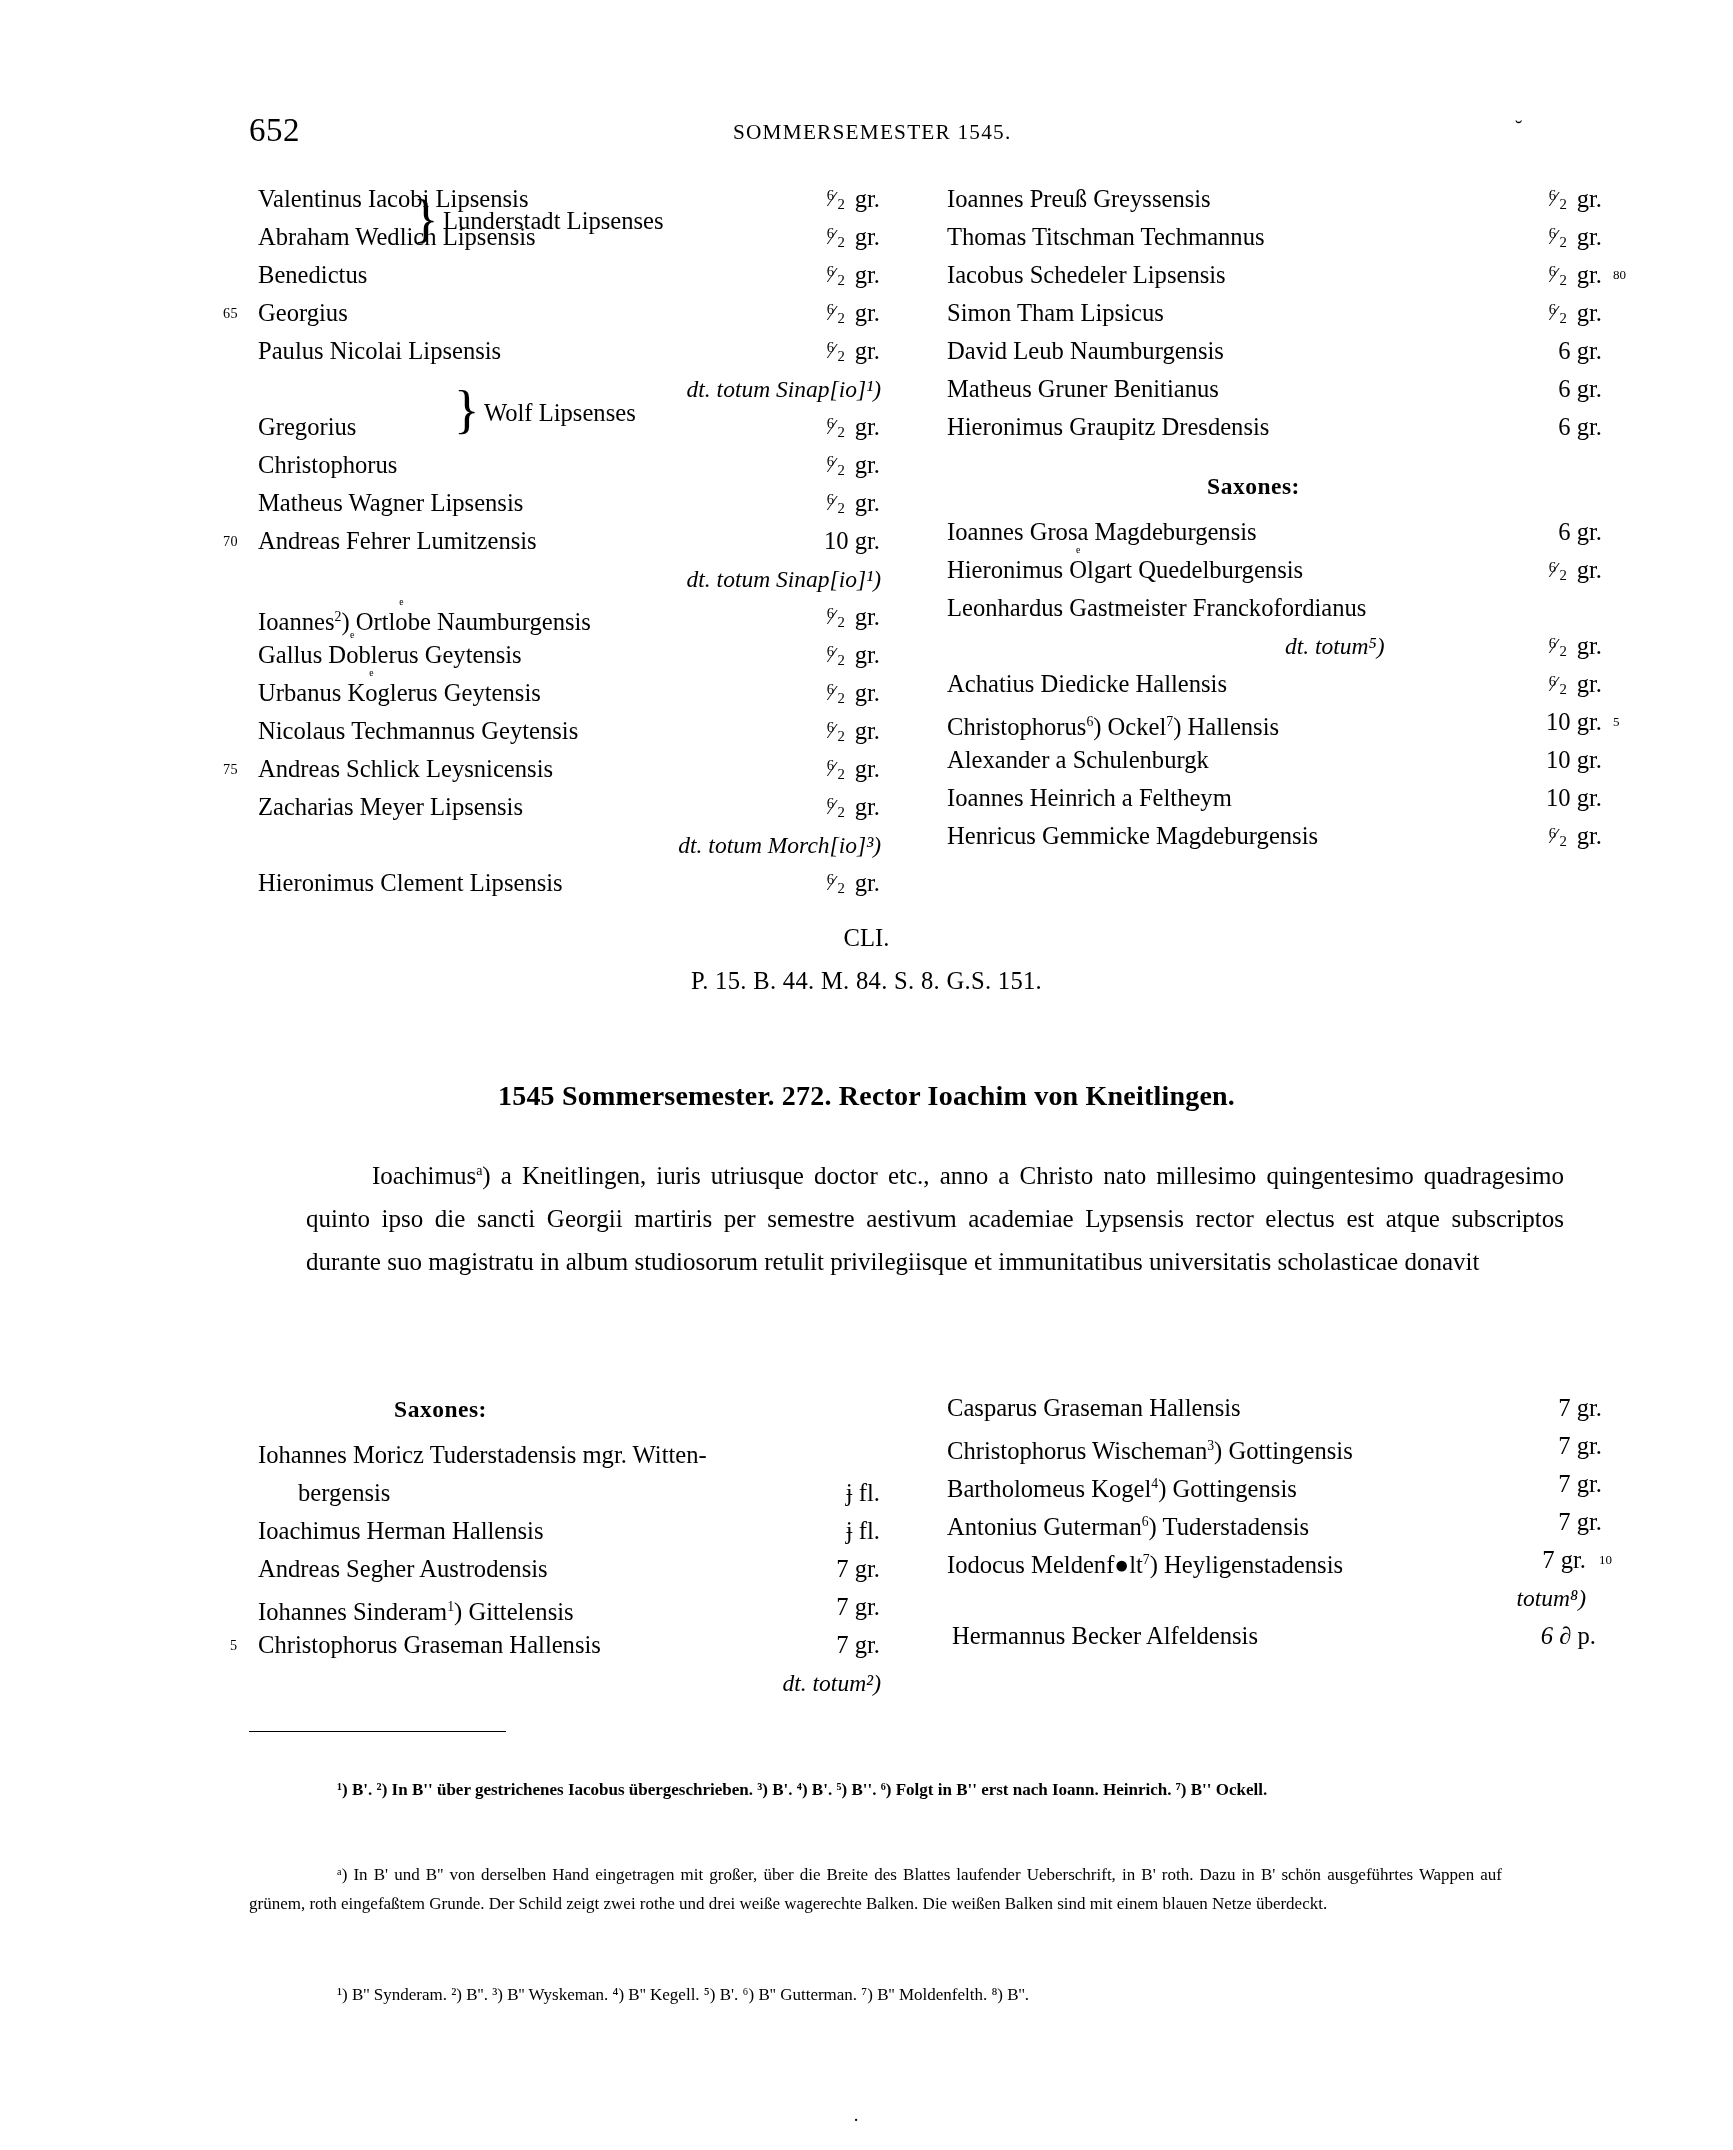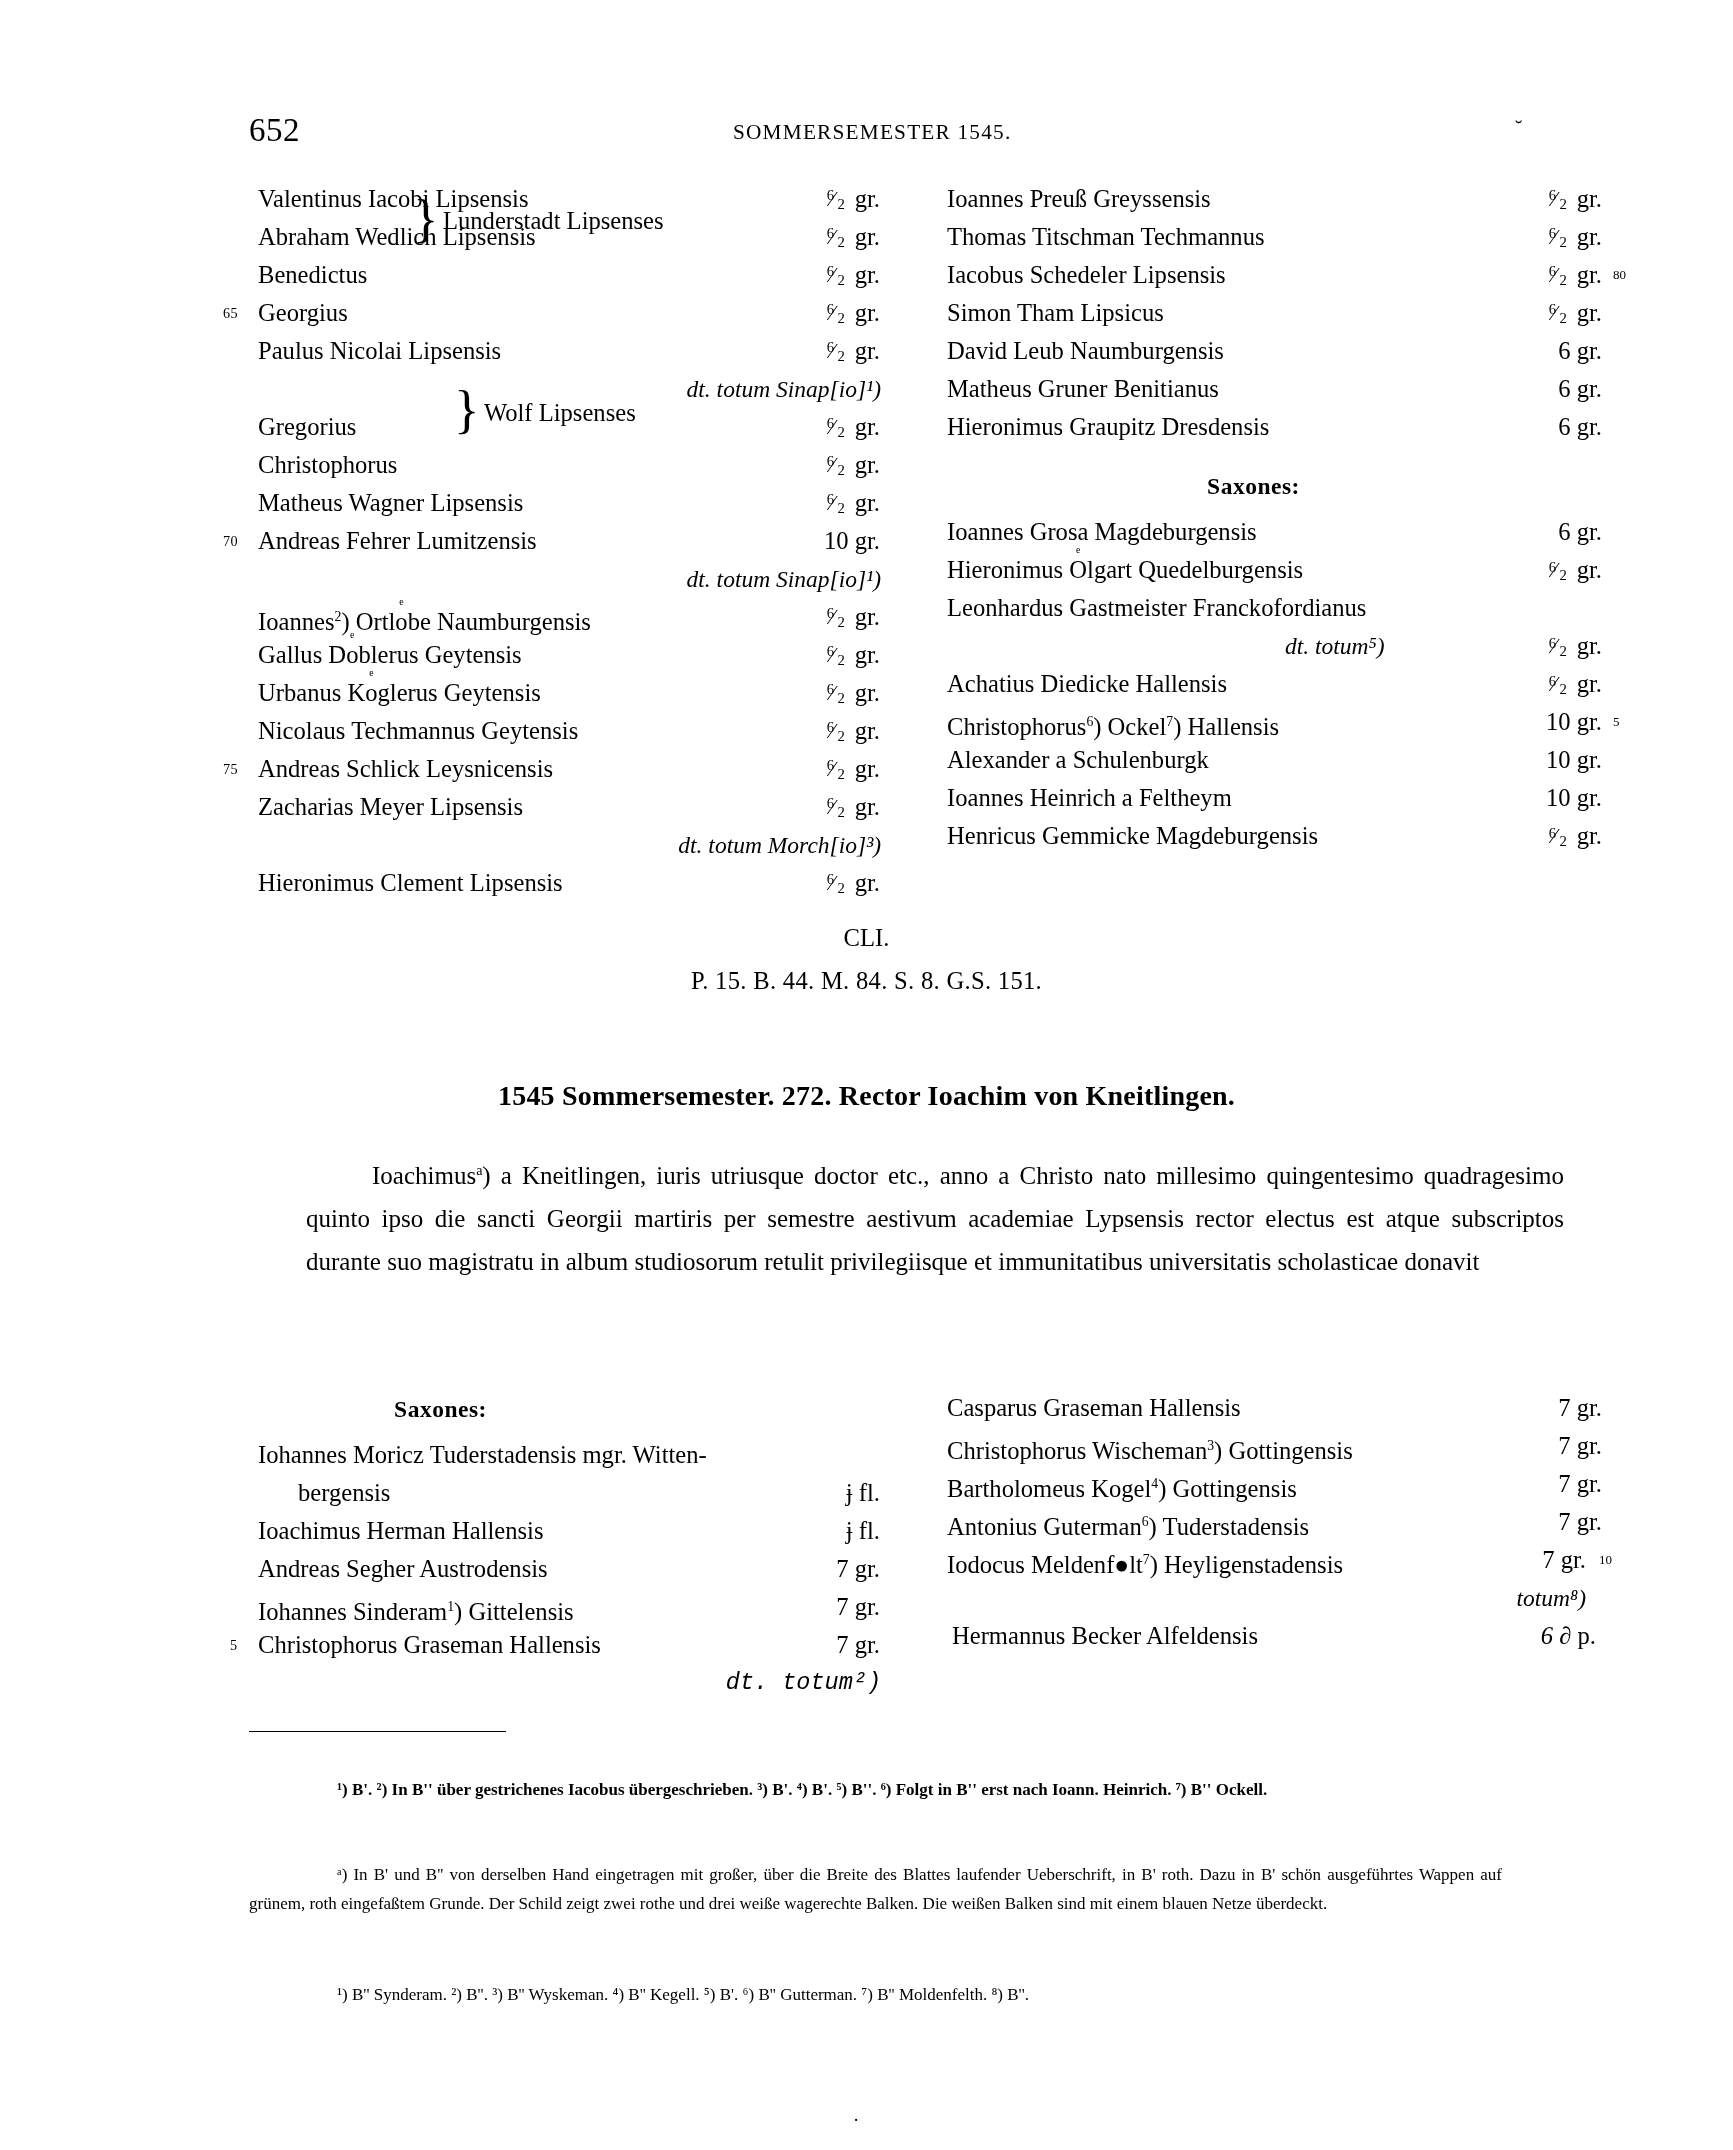--- a/index.html
+++ b/index.html
@@ -298,21 +298,21 @@
       <span class="nm" style="left:258px">Iohannes Sinderam<sup>1</sup>) Gittelensis</span>
       <span class="amt" style="left:727px;width:153px">7 gr.</span>
     </div>
 
     <div class="entry">
       <span class="lineno" style="left:230px">5</span>
       <span class="nm" style="left:258px">Christophorus Graseman Hallensis</span>
       <span class="amt" style="left:727px;width:153px">7 gr.</span>
     </div>
 
-    <div class="note" style="width:881px;font-family:Liberation Mono, monospace;">dt. totum²)</div>
+    <div class="note" style="width:881px;">dt. totum²)</div>
   </div>
 
   <div class="colwrap" style="left:902px;top:1389px;width:831px;">
 
     <div class="entry">
       <span class="nm" style="left:45px">Casparus Graseman Hallensis</span>
       <span class="amt" style="left:547px;width:153px">7 gr.</span>
     </div>
 
     <div class="entry">

